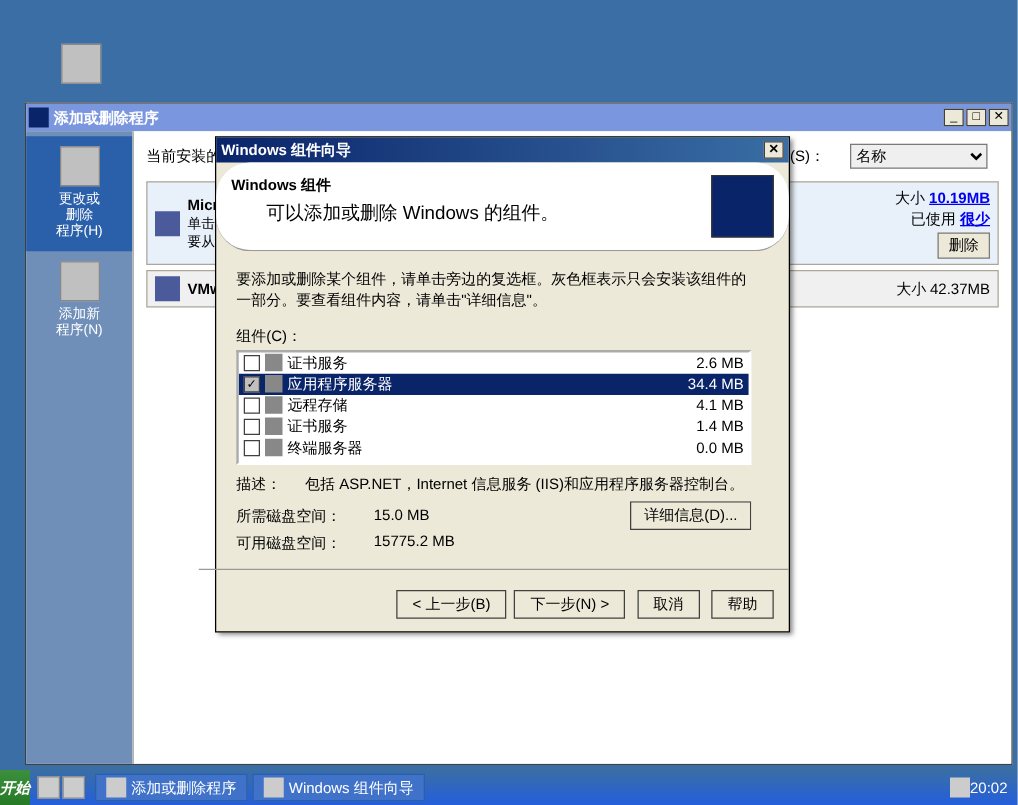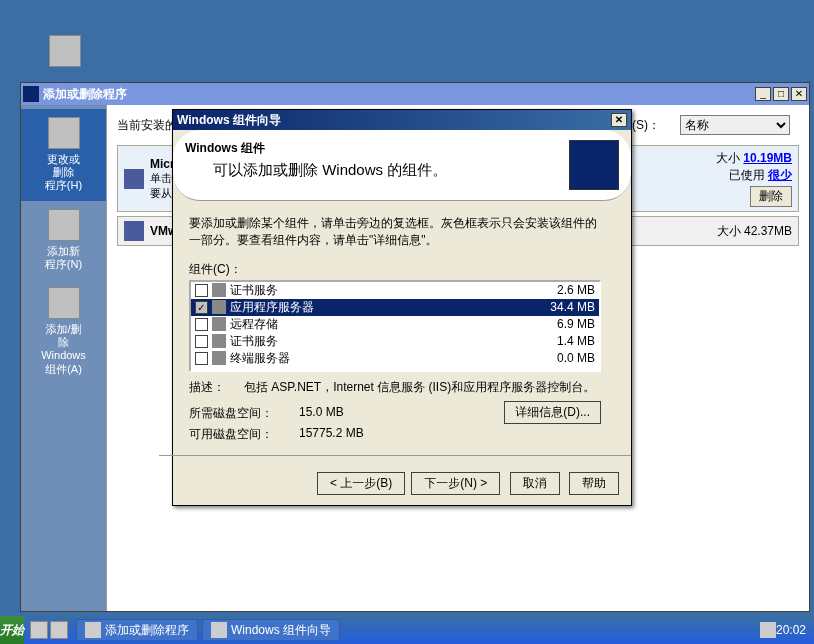--- a/index.html
+++ b/index.html
@@ -108,26 +108,20 @@
           <div class="sic"></div>
           <div class="lbl" style="white-space:pre-line">更改或
 删除
 程序(H)</div>
         </div>
         <div class="sitem">
           <div class="sic"></div>
           <div class="lbl" style="white-space:pre-line">添加新
 程序(N)</div>
         </div>
-        <div class="sitem">
-          <div class="sic"></div>
-          <div class="lbl" style="white-space:pre-line">添加/删除
-Windows
-组件(A)</div>
-        </div>
       </div>
       <div class="ar-main">
         <div class="ar-top">
           <span class="lab">当前安装的程序：</span>
           <label class="chk">
             <input type="checkbox" style=""> <span>显示更新(D)</span>
           </label>
           <span>排序方式(S)：</span>
           <select>
             <option>名称</option>
@@ -180,21 +174,21 @@
               <div class="comp-row sel">
                 <span class="cb partial">✓</span>
                 <span class="ic"></span>
                 <span class="nm">应用程序服务器</span>
                 <span class="sz">34.4 MB</span>
               </div>
               <div class="comp-row">
                 <span class="cb"></span>
                 <span class="ic"></span>
                 <span class="nm">远程存储</span>
-                <span class="sz">6.9 MB</span>
+                <span class="sz">4.1 MB</span>
               </div>
               <div class="comp-row">
                 <span class="cb"></span>
                 <span class="ic"></span>
                 <span class="nm">证书服务</span>
                 <span class="sz">1.4 MB</span>
               </div>
               <div class="comp-row">
                 <span class="cb"></span>
                 <span class="ic"></span>

